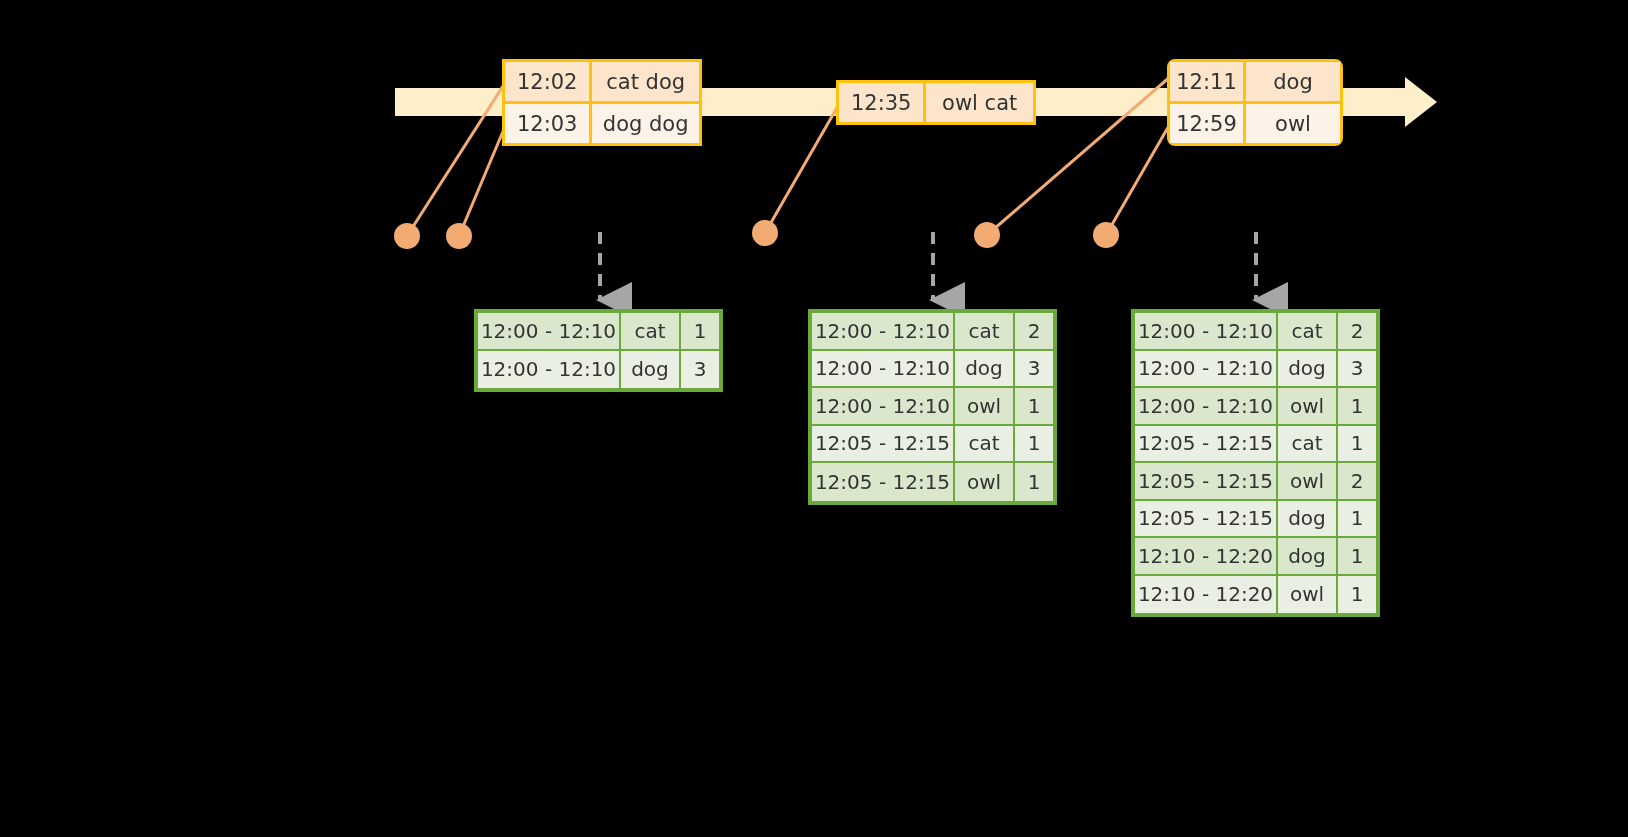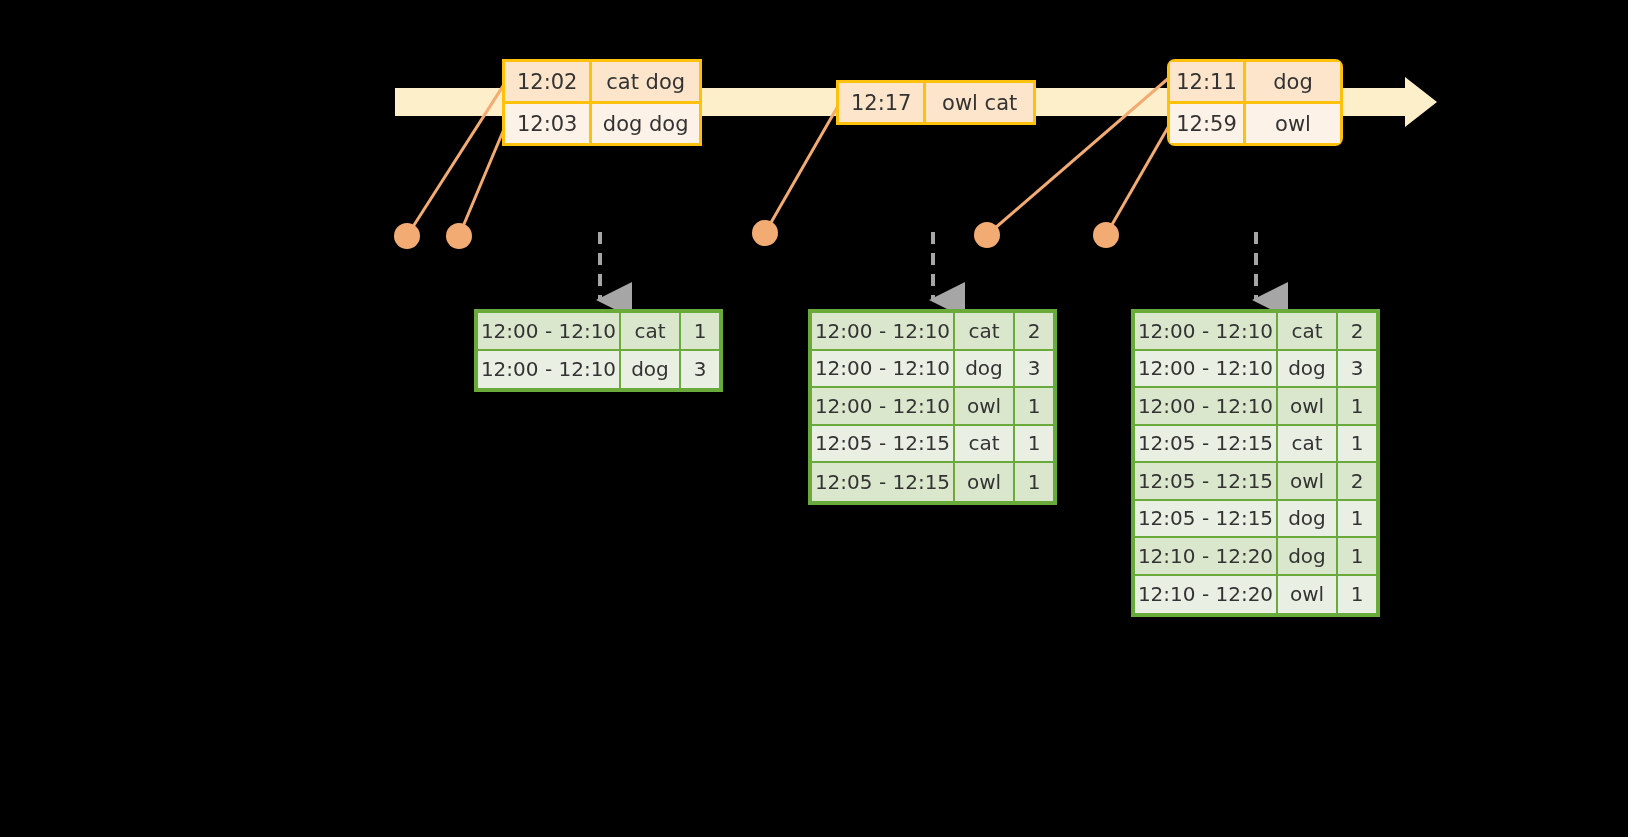--- a/index.html
+++ b/index.html
@@ -161,21 +161,21 @@
       <div class="evt-cell val">cat dog</div>
     </div>
     <div class="evt-row light">
       <div class="evt-cell time">12:03</div>
       <div class="evt-cell val">dog dog</div>
     </div>
   </div>
 
   <div class="evt-box" id="evt-box-b">
     <div class="evt-row shade">
-      <div class="evt-cell time">12:17</div>
+      <div class="evt-cell time">12:35</div>
       <div class="evt-cell val">owl cat</div>
     </div>
   </div>
 
   <div class="evt-box" id="evt-box-c">
     <div class="evt-row shade">
       <div class="evt-cell time">12:11</div>
       <div class="evt-cell val">dog</div>
     </div>
     <div class="evt-row light">

